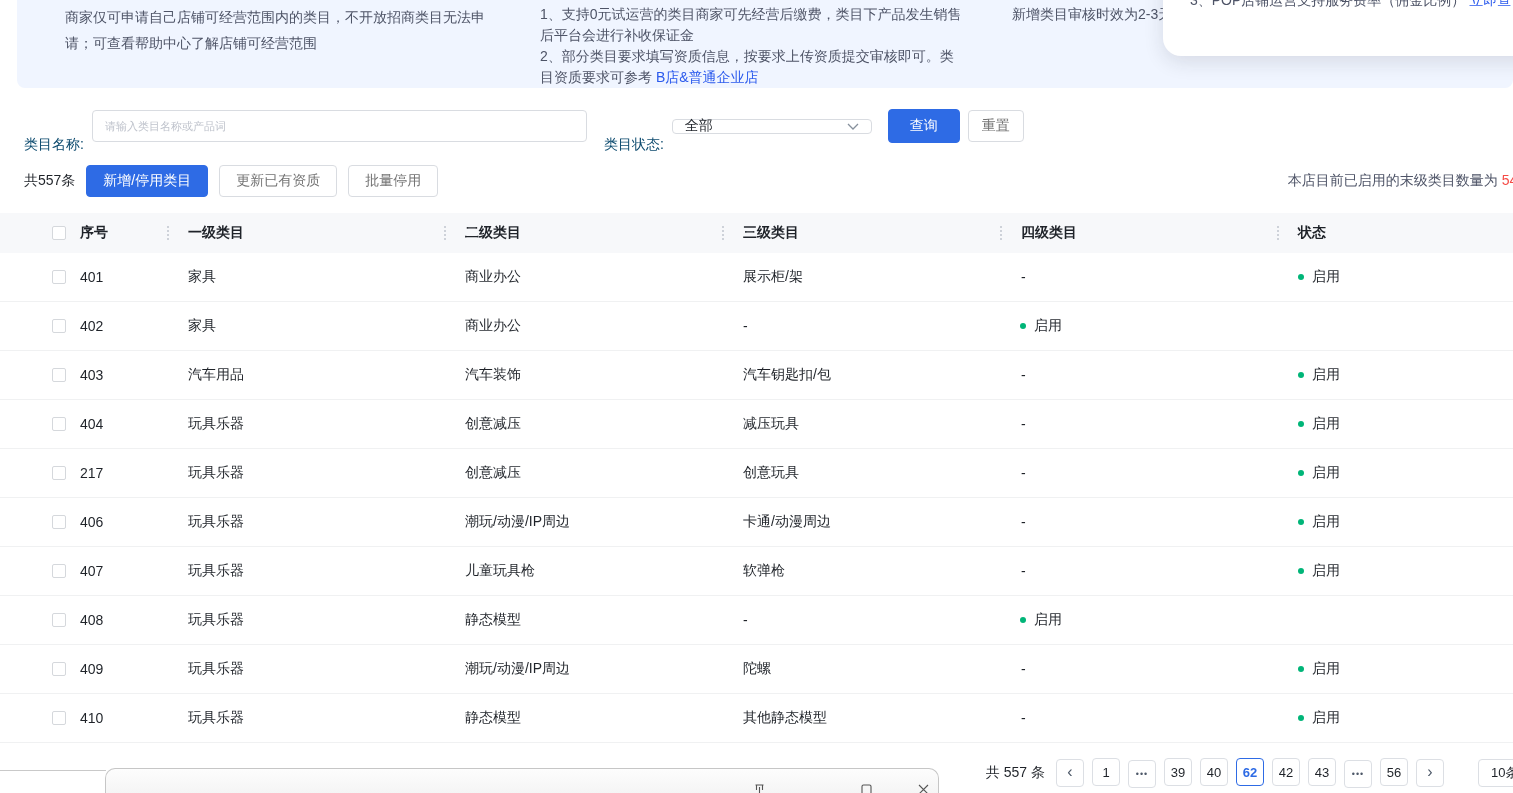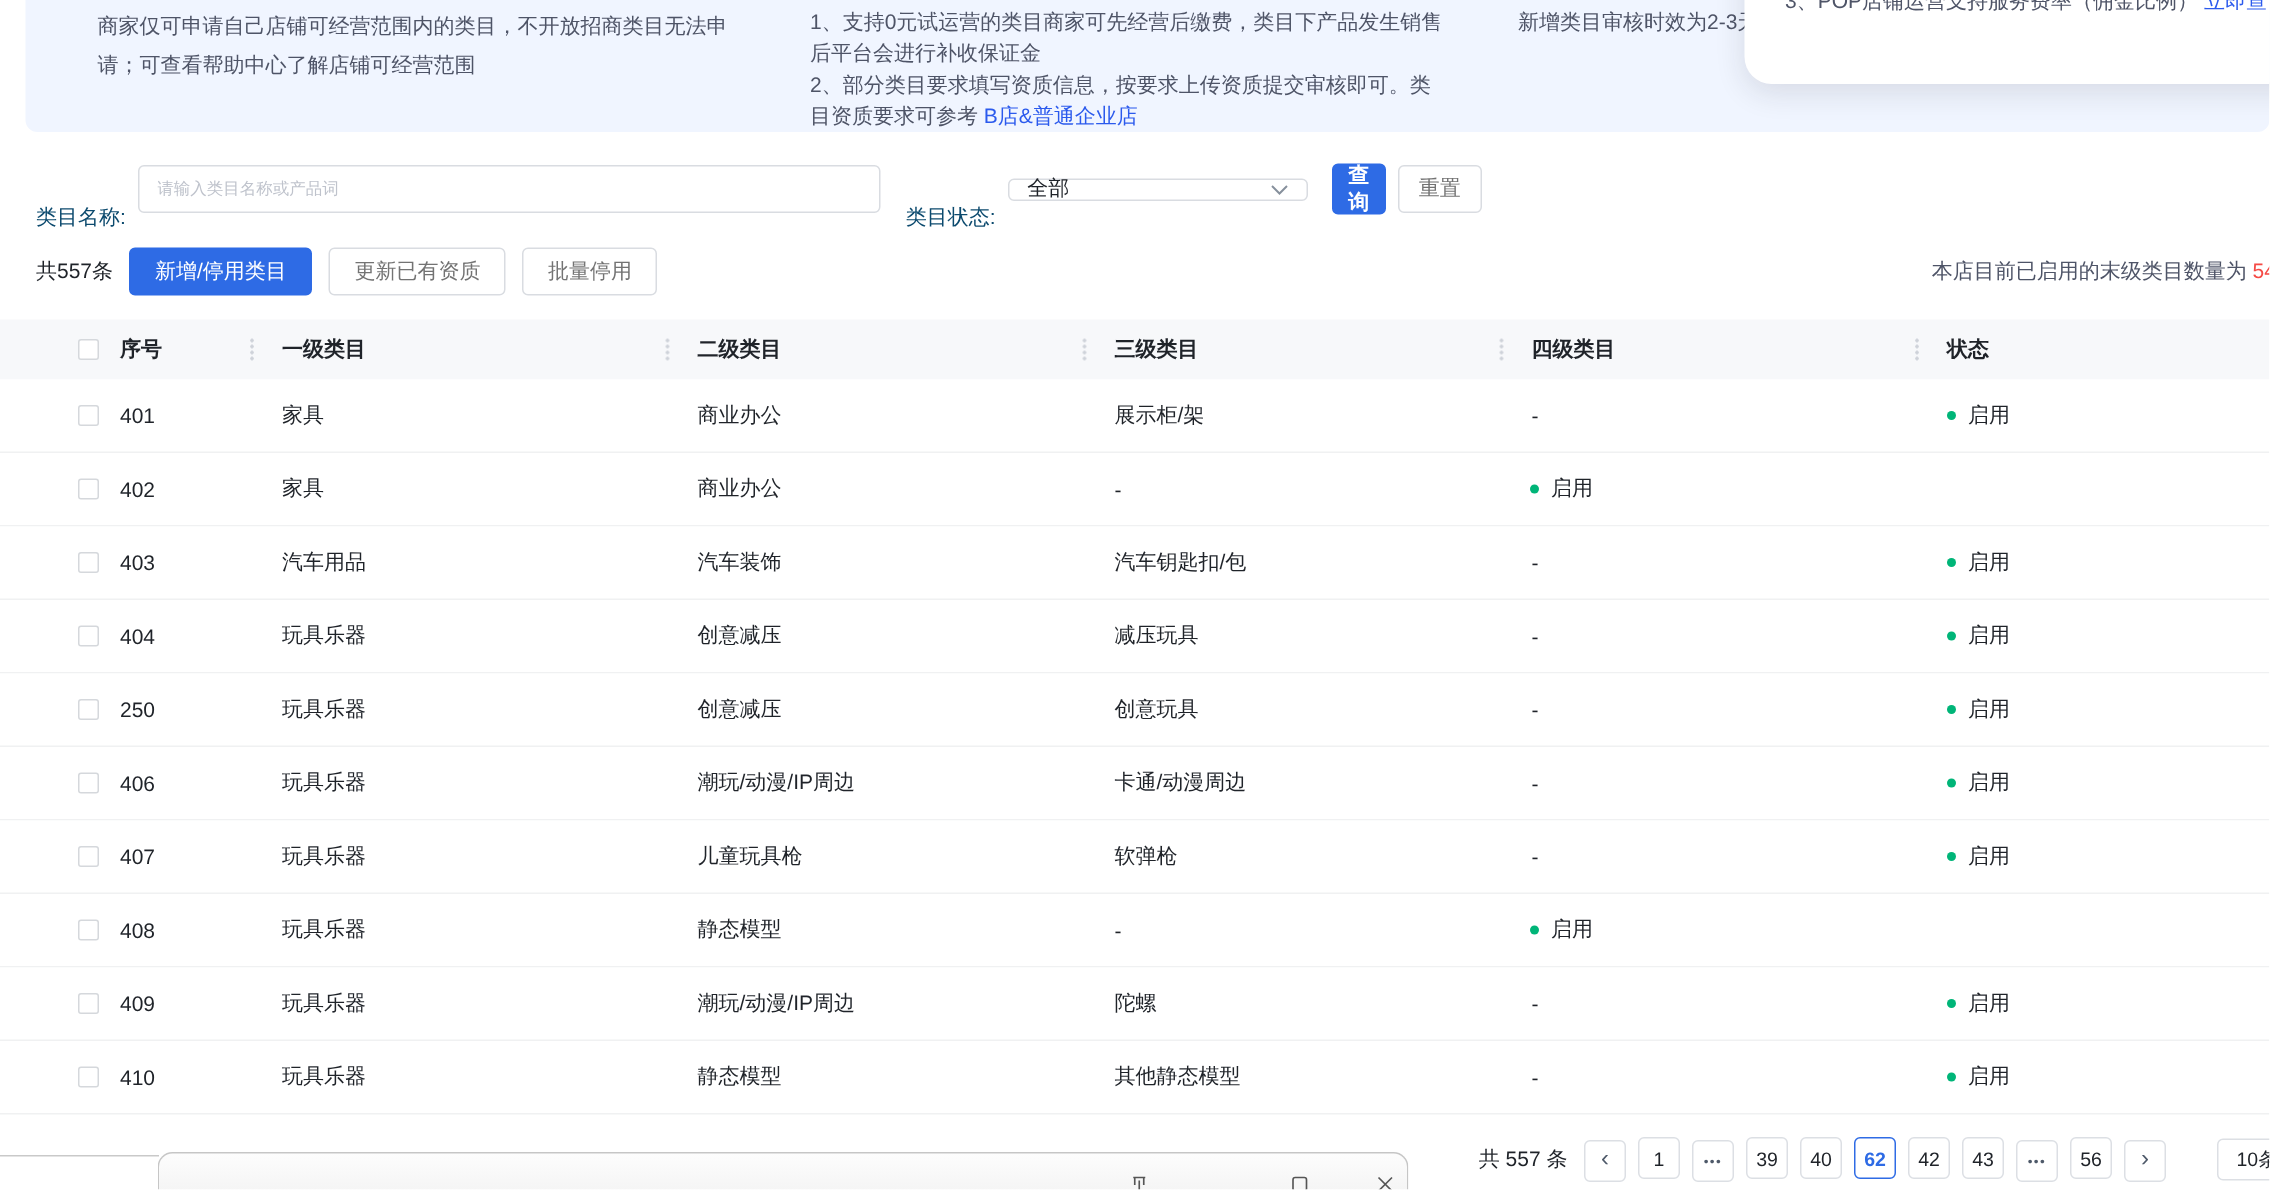--- a/index.html
+++ b/index.html
@@ -31,21 +31,21 @@
   .name-input::placeholder { color:#bfc3cc; }
   .status-label { margin-left:17px; }
   .select-box { width:200px; height:15px; border:1px solid #d9dce1; border-radius:4px;
     display:flex; align-items:center; justify-content:space-between; padding:0 12px;
     background:#fff; cursor:pointer; }
   .btn { height:32px; border-radius:4px; border:1px solid #d9dce1; background:#fff;
     font-size:14px; color:#737373; cursor:pointer; padding:0 16px;
     display:inline-flex; align-items:center; justify-content:center;
     font-family:"Liberation Sans","DejaVu Sans",sans-serif; }
   .btn-primary { background:#2e6be5; border-color:#2e6be5; color:#fff; }
-  .btn-search { margin-left:16px; width:36px; padding:16px;font-weight:bold; }
+  .btn-search { margin-left:16px; width:72px; padding:16px; }
   .btn-reset { margin-left:8px; width:56px; padding:0; }
 
   
   .toolbar { position:absolute; top:164px; left:24px; right:0; height:34px;
     display:flex; align-items:center; }
   .total-label { margin-right:11px; }
   .toolbar .btn { margin-right:11px; }
   .enabled-note { position:absolute; right:-12px; top:8px; white-space:nowrap; color:#4e5467; }
   .enabled-num { color:#f54a45; }
 
@@ -208,21 +208,21 @@
           <div class="c-l4">-</div>
           <div class="c-status">
             <span class="status-dot"></span>
             <span>启用</span>
           </div>
         </div>
         <div class="tr tbody-row">
           <div class="c-check">
             <div class="checkbox"></div>
           </div>
-          <div class="c-no">250</div>
+          <div class="c-no">217</div>
           <div class="c-l1">玩具乐器</div>
           <div class="c-l2">创意减压</div>
           <div class="c-l3">创意玩具</div>
           <div class="c-l4">-</div>
           <div class="c-status">
             <span class="status-dot"></span>
             <span>启用</span>
           </div>
         </div>
         <div class="tr tbody-row">

